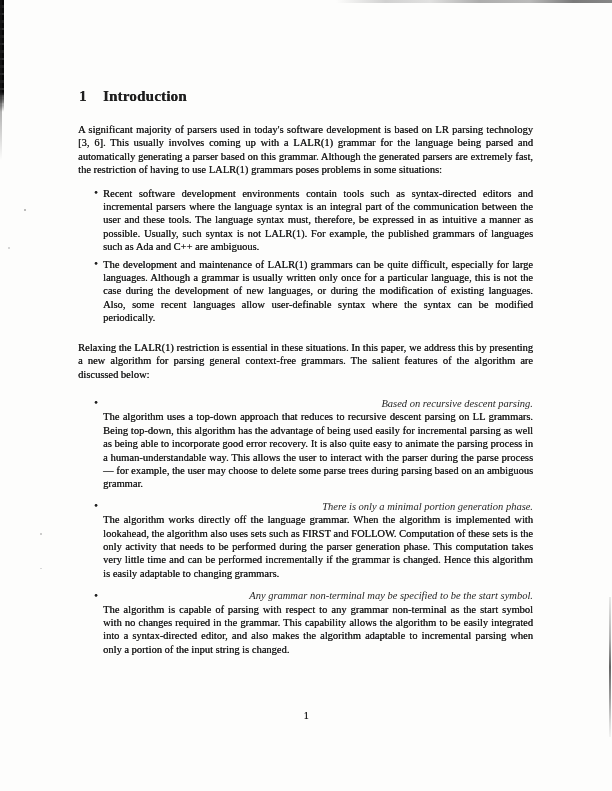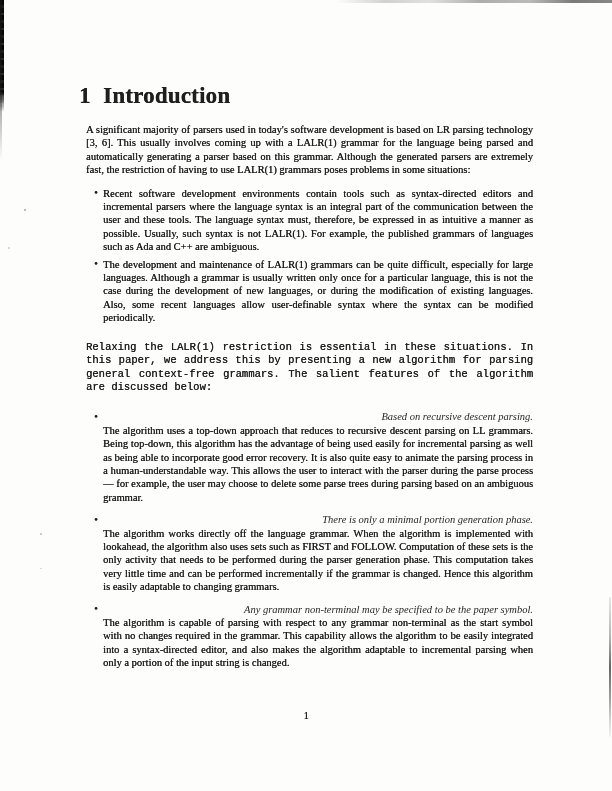--- a/index.html
+++ b/index.html
@@ -64,30 +64,30 @@
     top: 86px;
     width: 455px;
     color: #1f1f1f;
     font-size: 10.5px;
     line-height: 13.4px;
     text-align: justify;
     text-shadow: 0.25px 0 0 currentColor;
   }
   .section-heading {
     margin: 0 0 1px 1px;
-    font-size: 23px;
+    font-size: 15px;
     line-height: 20px;
     font-weight: bold;
     text-align: left;
     letter-spacing: .2px;
   }
   .sec-num { display: inline-block; min-width: 24px; }
-  .para { margin: 16px 0 0 8px; }
+  .para { margin: 16px 0 0 0; }
   .para.first { margin-top: 17px; }
-  .para.middle { margin-top: 16px; font-family: Liberation Mono, monospace; }
+  .para.middle { margin-top: 16px; }
 
   ul.bullets {
     list-style: none;
     margin: 10px 0 0 0;
     padding: 0;
   }
   ul.bullets li {
     position: relative;
     padding-left: 25px;
     margin-top: 4px;
@@ -157,21 +157,21 @@
         <em class="lead">Based on recursive descent parsing.</em>
         <span class="btext">The algorithm uses a top-down approach that reduces to recursive descent parsing on LL grammars. Being top-down, this algorithm has the advantage of being used easily for incremental parsing as well as being able to incorporate good error recovery. It is also quite easy to animate the parsing process in a human-understandable way. This allows the user to interact with the parser during the parse process — for example, the user may choose to delete some parse trees during parsing based on an ambiguous grammar.</span>
       </li>
       <li>
         <span class="marker">•</span>
         <em class="lead">There is only a minimal portion generation phase.</em>
         <span class="btext">The algorithm works directly off the language grammar. When the algorithm is implemented with lookahead, the algorithm also uses sets such as FIRST and FOLLOW. Computation of these sets is the only activity that needs to be performed during the parser generation phase. This computation takes very little time and can be performed incrementally if the grammar is changed. Hence this algorithm is easily adaptable to changing grammars.</span>
       </li>
       <li>
         <span class="marker">•</span>
-        <em class="lead">Any grammar non-terminal may be specified to be the paper symbol.</em>
+        <em class="lead">Any grammar non-terminal may be specified to be the start symbol.</em>
         <span class="btext">The algorithm is capable of parsing with respect to any grammar non-terminal as the start symbol with no changes required in the grammar. This capability allows the algorithm to be easily integrated into a syntax-directed editor, and also makes the algorithm adaptable to incremental parsing when only a portion of the input string is changed.</span>
       </li>
     </ul>
 
   </div>
 
   <div class="page-number">1</div>
 
 </div>
 

